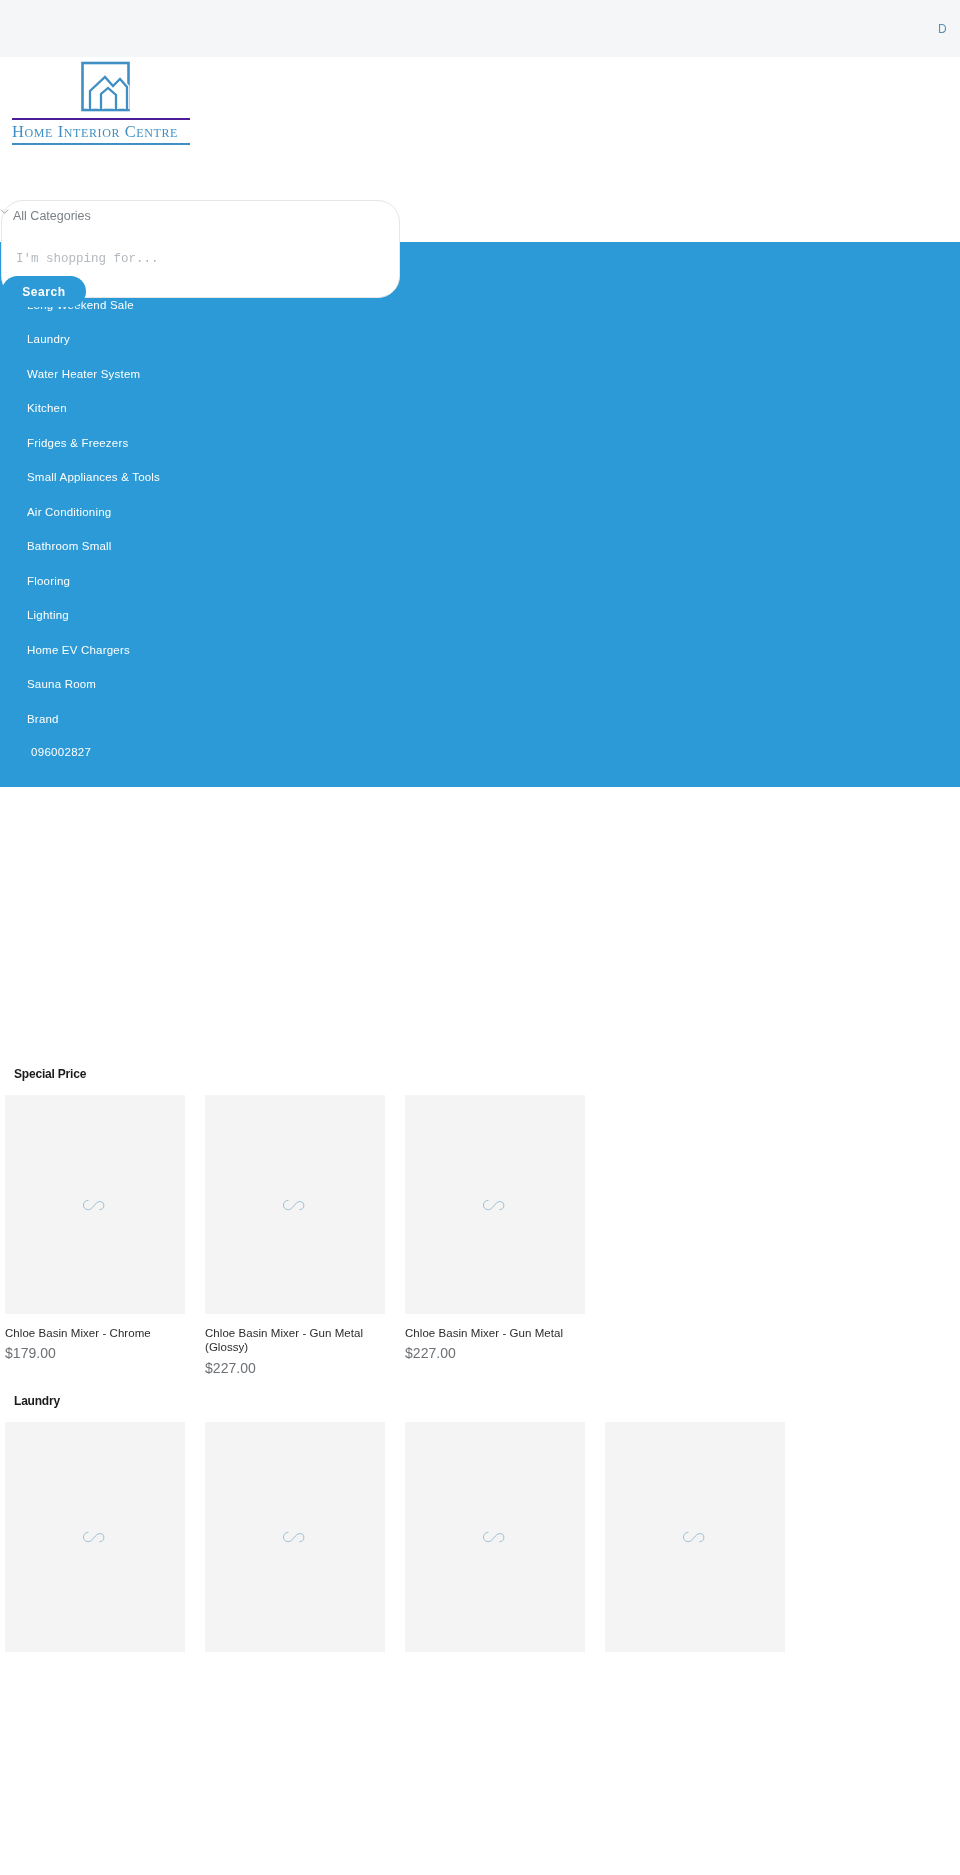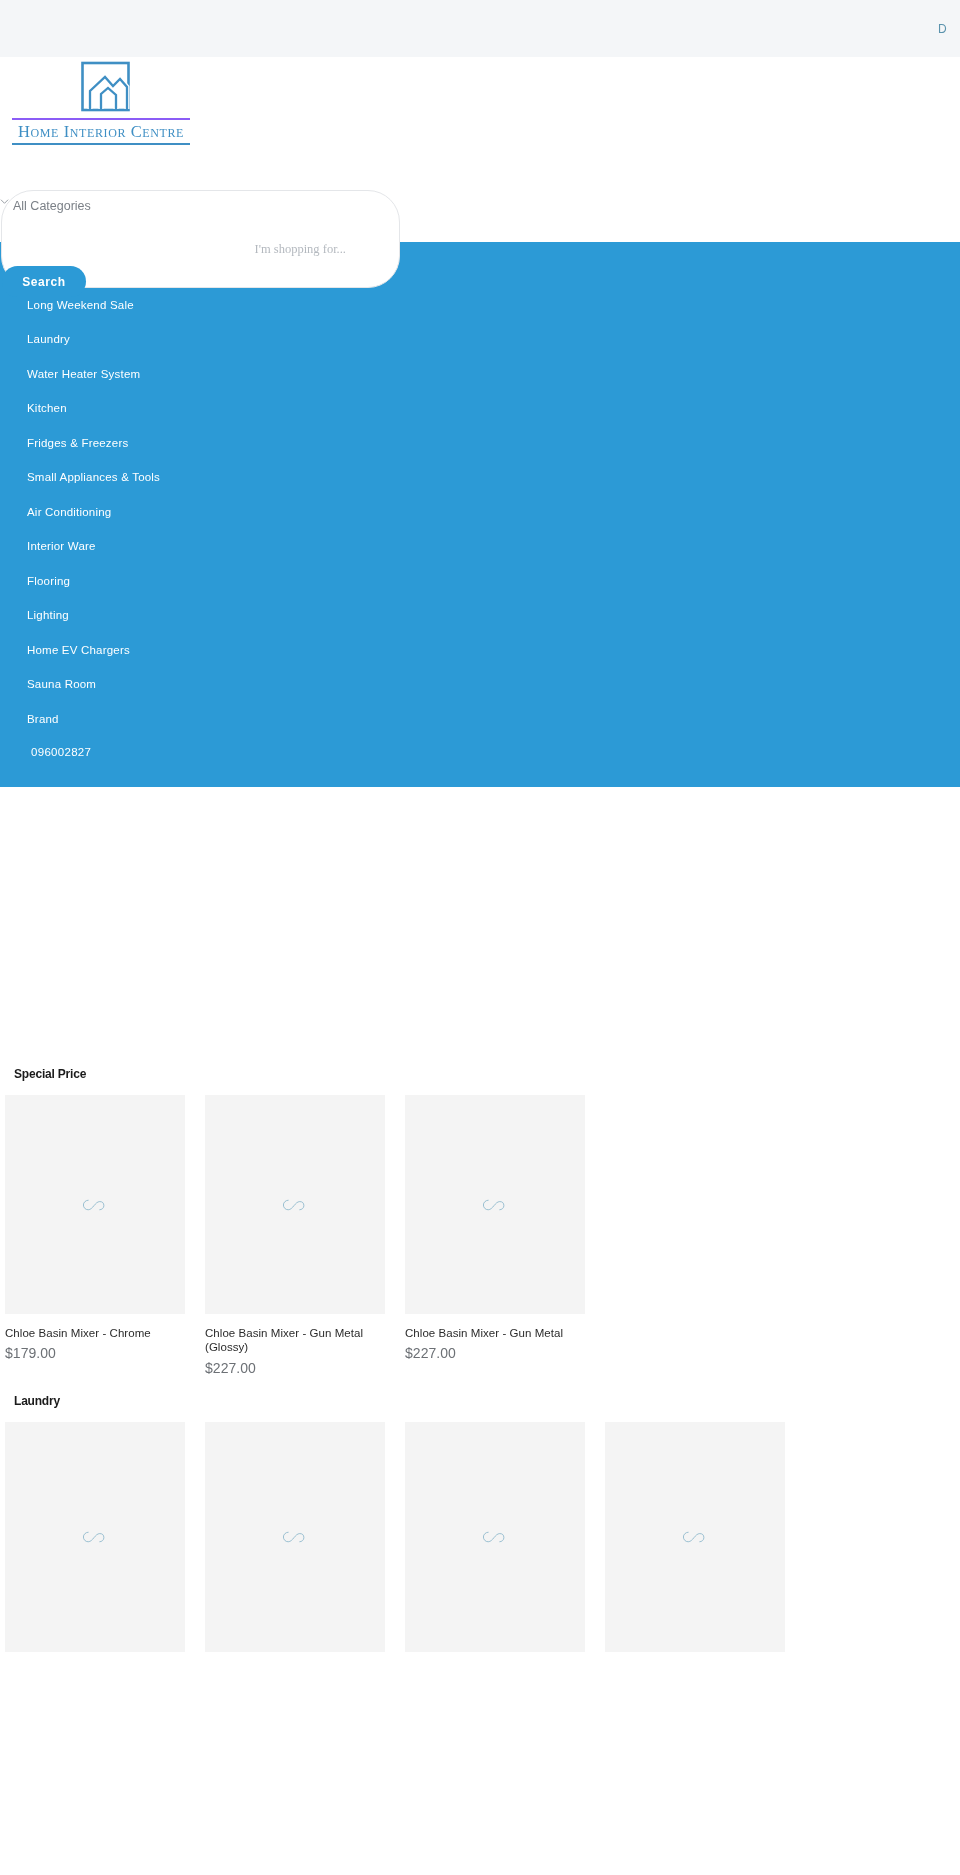--- a/index.html
+++ b/index.html
@@ -51,38 +51,38 @@
     margin-top: 4px;
     width: 178px;
     margin-left: 0;
   }
   .logo-text {
     display: block;
     font-family: "Liberation Serif", serif;
     font-size: 16.5px;
     color: #3f8fc4;
     letter-spacing: .6px;
-    text-align: center;
+    text-align: left;
     padding: 2px 0 1px 0;
-    border-top: 2px solid #8b5cf6;
+    border-top: 2px solid #4c1d95;
     border-bottom: 2px solid #3f8fc4;
     font-variant: small-caps;
     font-weight: 500;
     white-space: nowrap;
   }
 
   
   .search-box {
     position: absolute;
     left: 1px;
-    top: 133px;
+    top: 143px;
     width: 399px;
     height: 98px;
     border: 1px solid #e4e6e9;
-    border-radius: 32px;
+    border-radius: 22px;
     background: #fff;
   }
   .cat-select {
     position: absolute;
     left: 7px;
     top: 8px;
     display: flex;
     align-items: center;
     gap: 4px;
     color: #7d8288;
@@ -101,23 +101,22 @@
   .cat-label { font-size: 12.5px; color: #7b8087; }
   .search-input {
     position: absolute;
     left: 14px;
     top: 51px;
     width: 330px;
     border: none;
     outline: none;
     font-size: 12.5px;
     color: #8b9097;
-    font-family: Liberation Serif, serif;
+    font-family: Liberation Mono, monospace;
     background: transparent;
-    text-align: right;
   }
   .search-input::placeholder { color: #b4b9bf; }
   .search-btn {
     position: absolute;
     left: 0px;
     top: 75px;
     width: 84px;
     height: 31px;
     border: none;
     border-radius: 17px;
@@ -240,21 +239,21 @@
 
 <nav class="nav">
   <a class="nav-item">Home</a>
   <a class="nav-item">Long Weekend Sale</a>
   <a class="nav-item">Laundry</a>
   <a class="nav-item">Water Heater System</a>
   <a class="nav-item">Kitchen</a>
   <a class="nav-item">Fridges &amp; Freezers</a>
   <a class="nav-item">Small Appliances &amp; Tools</a>
   <a class="nav-item">Air Conditioning</a>
-  <a class="nav-item">Interior Ware</a>
+  <a class="nav-item">Bathroom Small</a>
   <a class="nav-item">Flooring</a>
   <a class="nav-item">Lighting</a>
   <a class="nav-item">Home EV Chargers</a>
   <a class="nav-item">Sauna Room</a>
   <a class="nav-item">Brand</a>
   <a class="nav-phone">096002827</a>
 </nav>
 
 <div class="hero-blank"></div>
 

